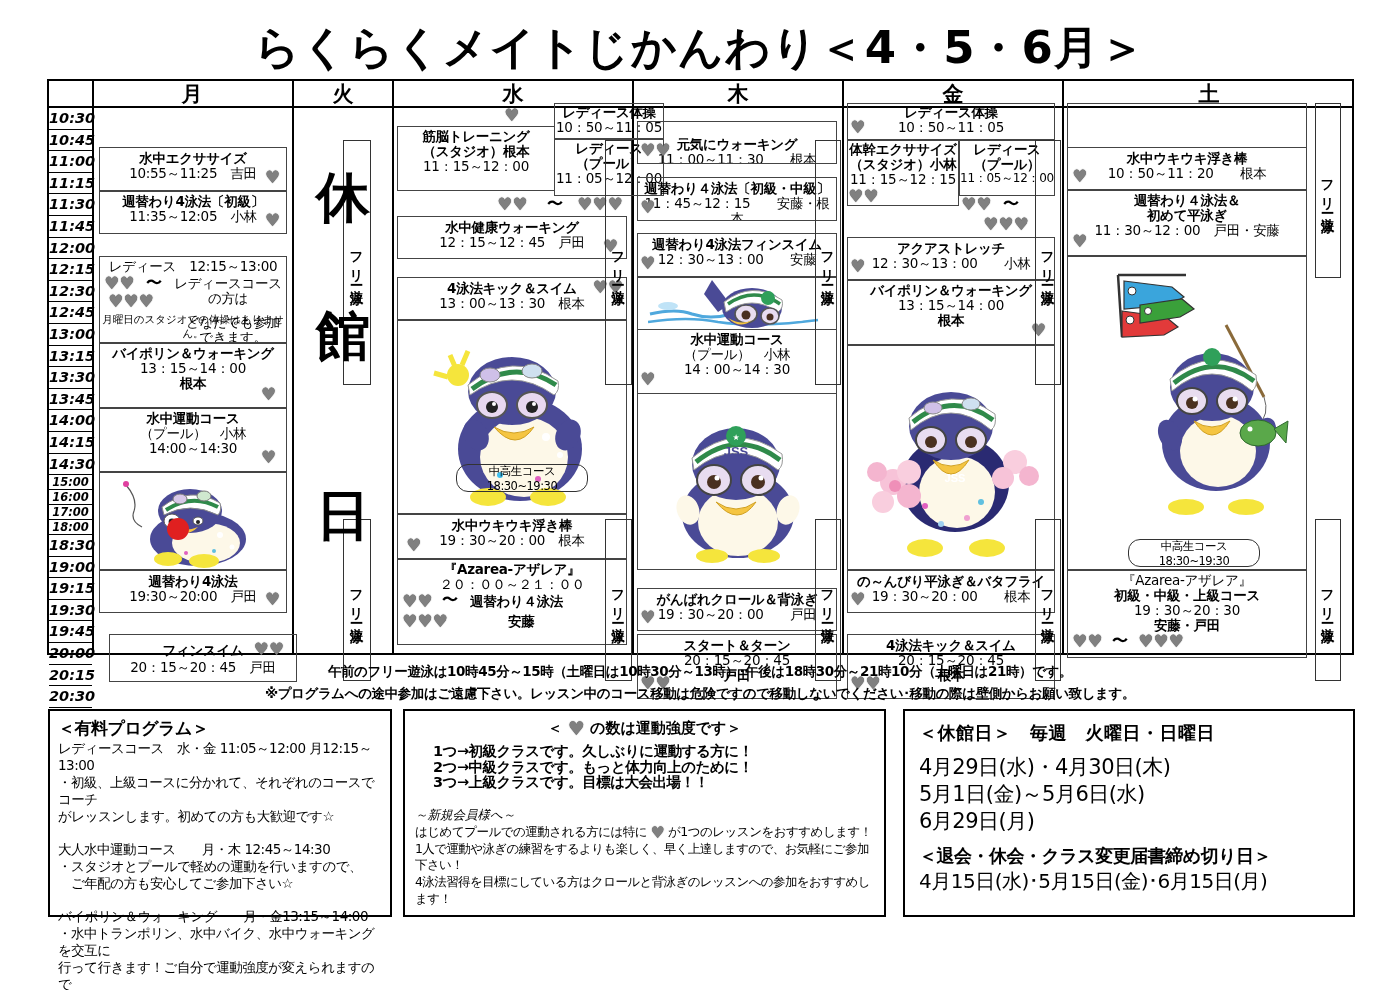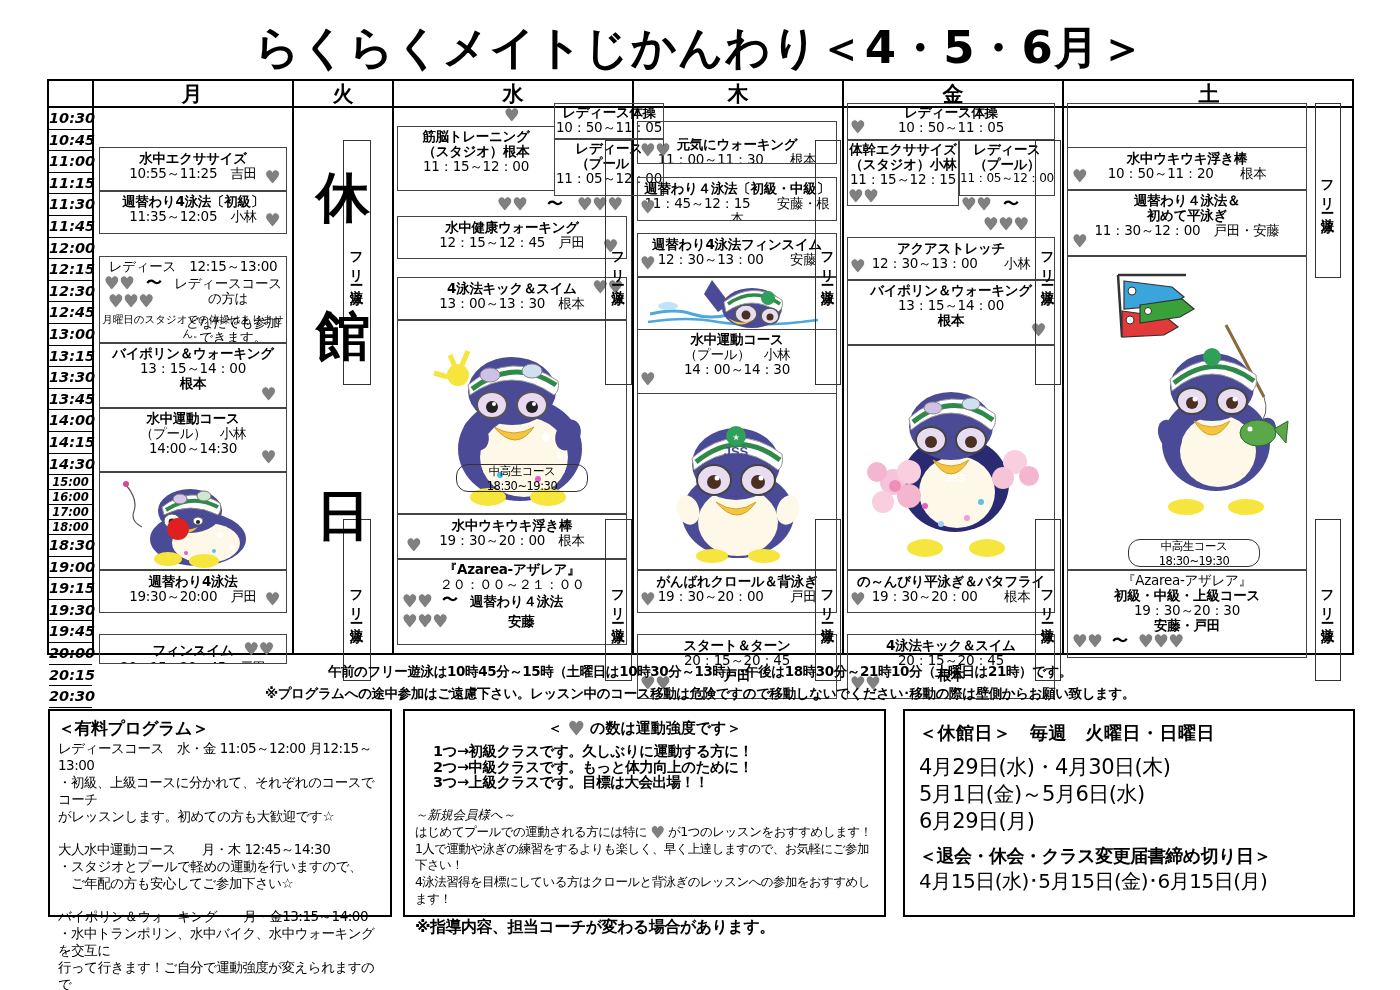--- a/index.html
+++ b/index.html
@@ -208,21 +208,21 @@
           <circle cx="112" cy="70" r="2.5" fill="#fff"></circle>
         <circle cx="66" cy="76" r="2" fill="#e060c0"></circle>
           <circle cx="94" cy="74" r="2" fill="#60c0e0"></circle>
       </svg>
     </div>
     <div class="blk" style="left:50px;top:489px;width:188px;height:43px;padding-top:3px;">
       <div class="bt">週替わり4泳法</div>
       <div class="bs">19:30～20:00　戸田</div>
       <span class="hrt hwrap" style="right:6px;top:20px;">♥</span>
     </div>
-    <div class="blk" style="left:50px;top:553px;width:188px;height:30px;padding-top:8px;">
+    <div class="blk" style="left:60px;top:553px;width:188px;height:48px;padding-top:8px;">
       <div class="bt">フィンスイム</div>
       <div class="bs" style="margin-top:2px;">20：15～20：45　戸田</div>
       <span class="hrt hwrap" style="right:12px;top:6px;">♥♥</span>
     </div>
 
     <div class="freecol" style="left:294px;top:59px;width:28px;height:245px;">
       <span>フリー遊泳</span>
     </div>
     <div class="freecol" style="left:294px;top:438px;width:28px;height:162px;">
       <span>フリー遊泳</span>
@@ -371,21 +371,21 @@
           <circle cx="100" cy="68" r="7" fill="#4a3020"></circle>
         <circle cx="59" cy="64" r="2.5" fill="#fff"></circle>
           <circle cx="103" cy="64" r="2.5" fill="#fff"></circle>
         <path d="M58 88 Q78 102 98 88 Q80 114 58 88Z" fill="#f5c542" stroke="#d0a020"></path>
         <ellipse cx="30" cy="96" rx="11" ry="15" fill="#fdf8e8" transform="rotate(-20 30 96)"></ellipse>
         <ellipse cx="130" cy="96" rx="11" ry="15" fill="#fdf8e8" transform="rotate(20 130 96)"></ellipse>
         <ellipse cx="54" cy="142" rx="16" ry="7" fill="#f5e53c"></ellipse>
         <ellipse cx="106" cy="142" rx="16" ry="7" fill="#f5e53c"></ellipse>
       </svg>
     </div>
-    <div class="blk" style="left:588px;top:489px;width:200px;height:43px;padding-top:3px;">
+    <div class="blk" style="left:588px;top:507px;width:200px;height:43px;padding-top:3px;">
       <div class="bt">がんばれクロール＆背泳ぎ</div>
       <div class="bs">19：30～20：00　　戸田</div>
       <span class="hrt hwrap" style="left:2px;top:20px;">♥</span>
     </div>
     <div class="blk" style="left:588px;top:553px;width:200px;height:65px;padding-top:3px;">
       <div class="bt">スタート＆ターン</div>
       <div class="bs">20：15～20：45</div>
       <div class="bt">戸田</div>
       <span class="hrt hwrap" style="left:2px;top:40px;">♥♥</span>
     </div>
@@ -582,21 +582,20 @@
     </div>
     <div style="height:16px;"></div>
     <div style="font-size:12.5px;font-style:italic;">～新規会員様へ～</div>
     <div style="font-size:12.5px;line-height:1.35;letter-spacing:-0.5px;">
       <span>はじめてプールでの運動される方には特に</span>
       <span class="hrt" style="font-size:16px;vertical-align:-2px;">♥</span>
       <span>が1つのレッスンをおすすめします！</span>
     </div>
     <div style="font-size:12.5px;line-height:1.35;letter-spacing:-0.6px;">1人で運動や泳ぎの練習をするよりも楽しく、早く上達しますので、お気軽にご参加下さい！</div>
     <div style="font-size:12.5px;line-height:1.35;letter-spacing:-0.6px;">4泳法習得を目標にしている方はクロールと背泳ぎのレッスンへの参加をおすすめします！</div>
-    <div style="margin-top:9px;font-size:16px;font-weight:bold;letter-spacing:-0.5px;">※指導内容、担当コーチが変わる場合があります。</div>
   </div>
 
   <div class="bbox" style="left:903px;top:709px;width:452px;height:208px;padding:10px 14px;">
     <div style="font-size:18px;font-weight:bold;letter-spacing:0.5px;">＜休館日＞　毎週　火曜日・日曜日</div>
     <div style="height:9px;"></div>
     <div style="font-size:21px;line-height:1.28;letter-spacing:-0.5px;">4月29日(水)・4月30日(木)</div>
     <div style="font-size:21px;line-height:1.28;letter-spacing:-0.5px;">5月1日(金)～5月6日(水)</div>
     <div style="font-size:21px;line-height:1.28;letter-spacing:-0.5px;">6月29日(月)</div>
     <div style="height:9px;"></div>
     <div style="font-size:18px;font-weight:bold;letter-spacing:-0.5px;">＜退会・休会・クラス変更届書締め切り日＞</div>

